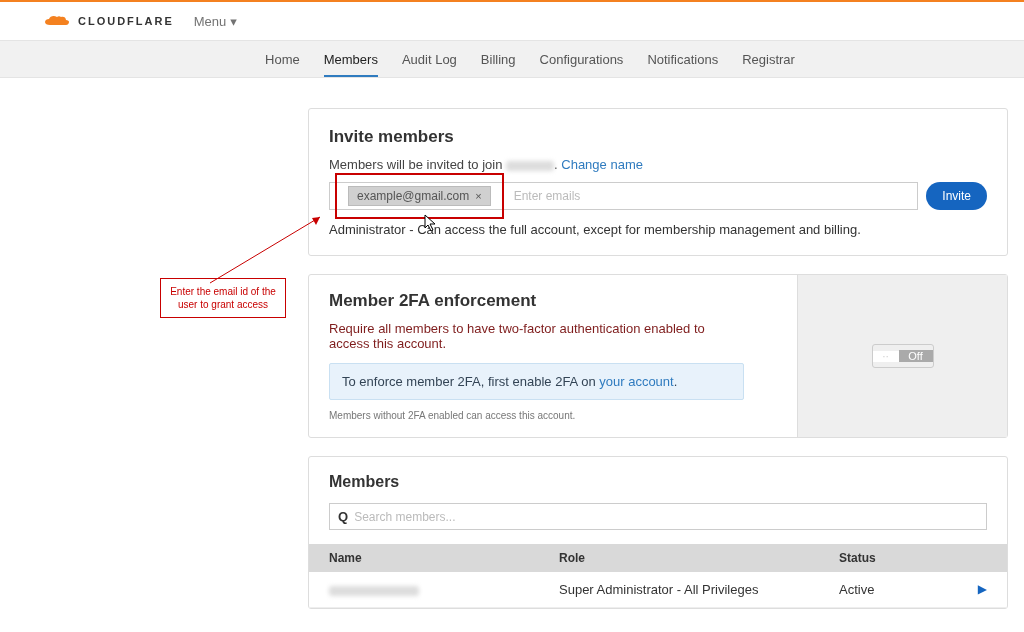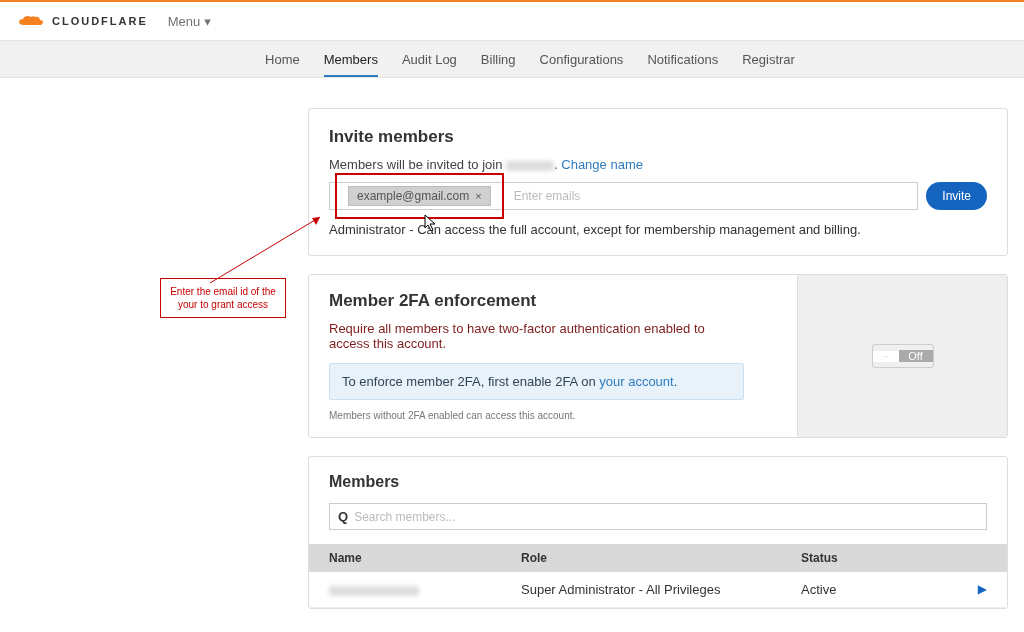--- a/index.html
+++ b/index.html
@@ -1,18 +1,18 @@
 <!DOCTYPE html>
 <html><head>
 <meta charset="utf-8">
 <style>
   * { box-sizing: border-box; margin: 0; padding: 0; }
   body { font-family: -apple-system, BlinkMacSystemFont, "Segoe UI", Arial, sans-serif; background: #fff; font-size: 13px; color: #333; width: 1024px; height: 632px; overflow: hidden; position: relative; }
   .top-bar { height: 2px; background: #f48120; width: 100%; }
-  .header { display: flex; align-items: center; padding: 6px 18px; height: 38px; }
+  .header { display: flex; align-items: center; padding: 6px 18px; height: 38px; margin-left: 26px; }
   .logo { display: flex; align-items: center; gap: 4px; }
   .logo-text { font-weight: 600; letter-spacing: 2px; font-size: 11px; color: #333; }
   .menu-btn { margin-left: 20px; font-size: 13px; color: #737373; cursor: pointer; display: flex; align-items: center; gap: 4px; }
   .nav { background: #f1f1f1; border-top: 1px solid #e4e4e4; border-bottom: 1px solid #e4e4e4; display: flex; justify-content: center; gap: 24px; height: 38px; align-items: center; font-size: 13px; padding-left: 36px; }
   .nav-item { color: #555; cursor: pointer; padding: 10px 0; }
   .nav-item.active { color: #222; border-bottom: 2px solid #2f7bbf; padding-bottom: 8px; }
   .container { width: 700px; margin: 30px 0 0 308px; }
   .panel { background: #fff; border: 1px solid #ddd; border-radius: 3px; margin-bottom: 18px; }
   .panel-body { padding: 18px 20px; }
   .panel-title { font-size: 17px; font-weight: 600; color: #333; margin-bottom: 10px; }
@@ -34,21 +34,21 @@
   .info-box { background: #e8f2fb; border: 1px solid #c9e0f2; padding: 10px 12px; font-size: 13px; color: #345; border-radius: 2px; }
   .small-note { font-size: 10px; color: #777; margin-top: 10px; }
   .toggle { display: flex; align-items: center; border: 1px solid #ccc; border-radius: 3px; overflow: hidden; height: 24px; }
   .toggle .on { width: 26px; background: #fff; font-size: 10px; display: flex; align-items: center; justify-content: center; color: #ccc; }
   .toggle .off { width: 34px; background: #aaa; color: #fff; font-size: 11px; display: flex; align-items: center; justify-content: center; }
   .members-title { font-size: 16px; font-weight: 600; padding: 16px 20px 12px; }
   .search-wrap { margin: 0 20px 14px; border: 1px solid #ccc; display: flex; align-items: center; padding: 5px 8px; }
   .search-wrap input { border: none; outline: none; flex: 1; font-size: 12px; margin-left: 6px; }
   .search-wrap input::placeholder { color: #bbb; }
   .tbl-head { background: #d9d9d9; display: flex; padding: 7px 20px; font-size: 12px; font-weight: 600; color: #333; }
-  .col-name { width: 192px; }
+  .col-name { width: 230px; }
   .col-role { width: 280px; }
   .col-status { flex: 1; }
   .tbl-row { display: flex; padding: 10px 20px; border-bottom: 1px solid #eee; font-size: 13px; align-items: center; }
   .chev { color: #1565c0; font-size: 12px; }
   .annotation { position: absolute; left: 160px; top: 278px; border: 1px solid #c80000; color: #c80000; font-size: 10px; padding: 6px 8px; width: 126px; text-align: center; background: #fff; line-height: 1.3; }
   svg.arrow { position: absolute; left: 200px; top: 215px; }
   .cursor { position: absolute; left: 424px; top: 214px; pointer-events: none; }
 </style>
 </head>
 <body>
@@ -137,21 +137,21 @@
       <div class="col-role">Super Administrator - All Privileges</div>
       <div class="col-status" style="display:flex;justify-content:space-between;">
         <span>Active</span>
         <span class="chev">▶</span>
       </div>
     </div>
   </div>
 
 </div>
 
-<div class="annotation">Enter the email id of the your to grant access</div>
+<div class="annotation">Enter the email id of the user to grant access</div>
 <svg class="arrow" width="130" height="80">
     <line x1="10" y1="68" x2="120" y2="2" stroke="#c80000" stroke-width="1"></line>
     <polygon points="120,2 112,3 116,10" fill="#c80000"></polygon>
   </svg>
 
 <svg class="cursor" width="14" height="18" viewBox="0 0 14 18">
     <path d="M1 1 L1 14 L4 11 L7 17 L9 16 L6 10 L11 10 Z" fill="#fff" stroke="#000" stroke-width="1"></path>
   </svg>
 
 </body></html>

